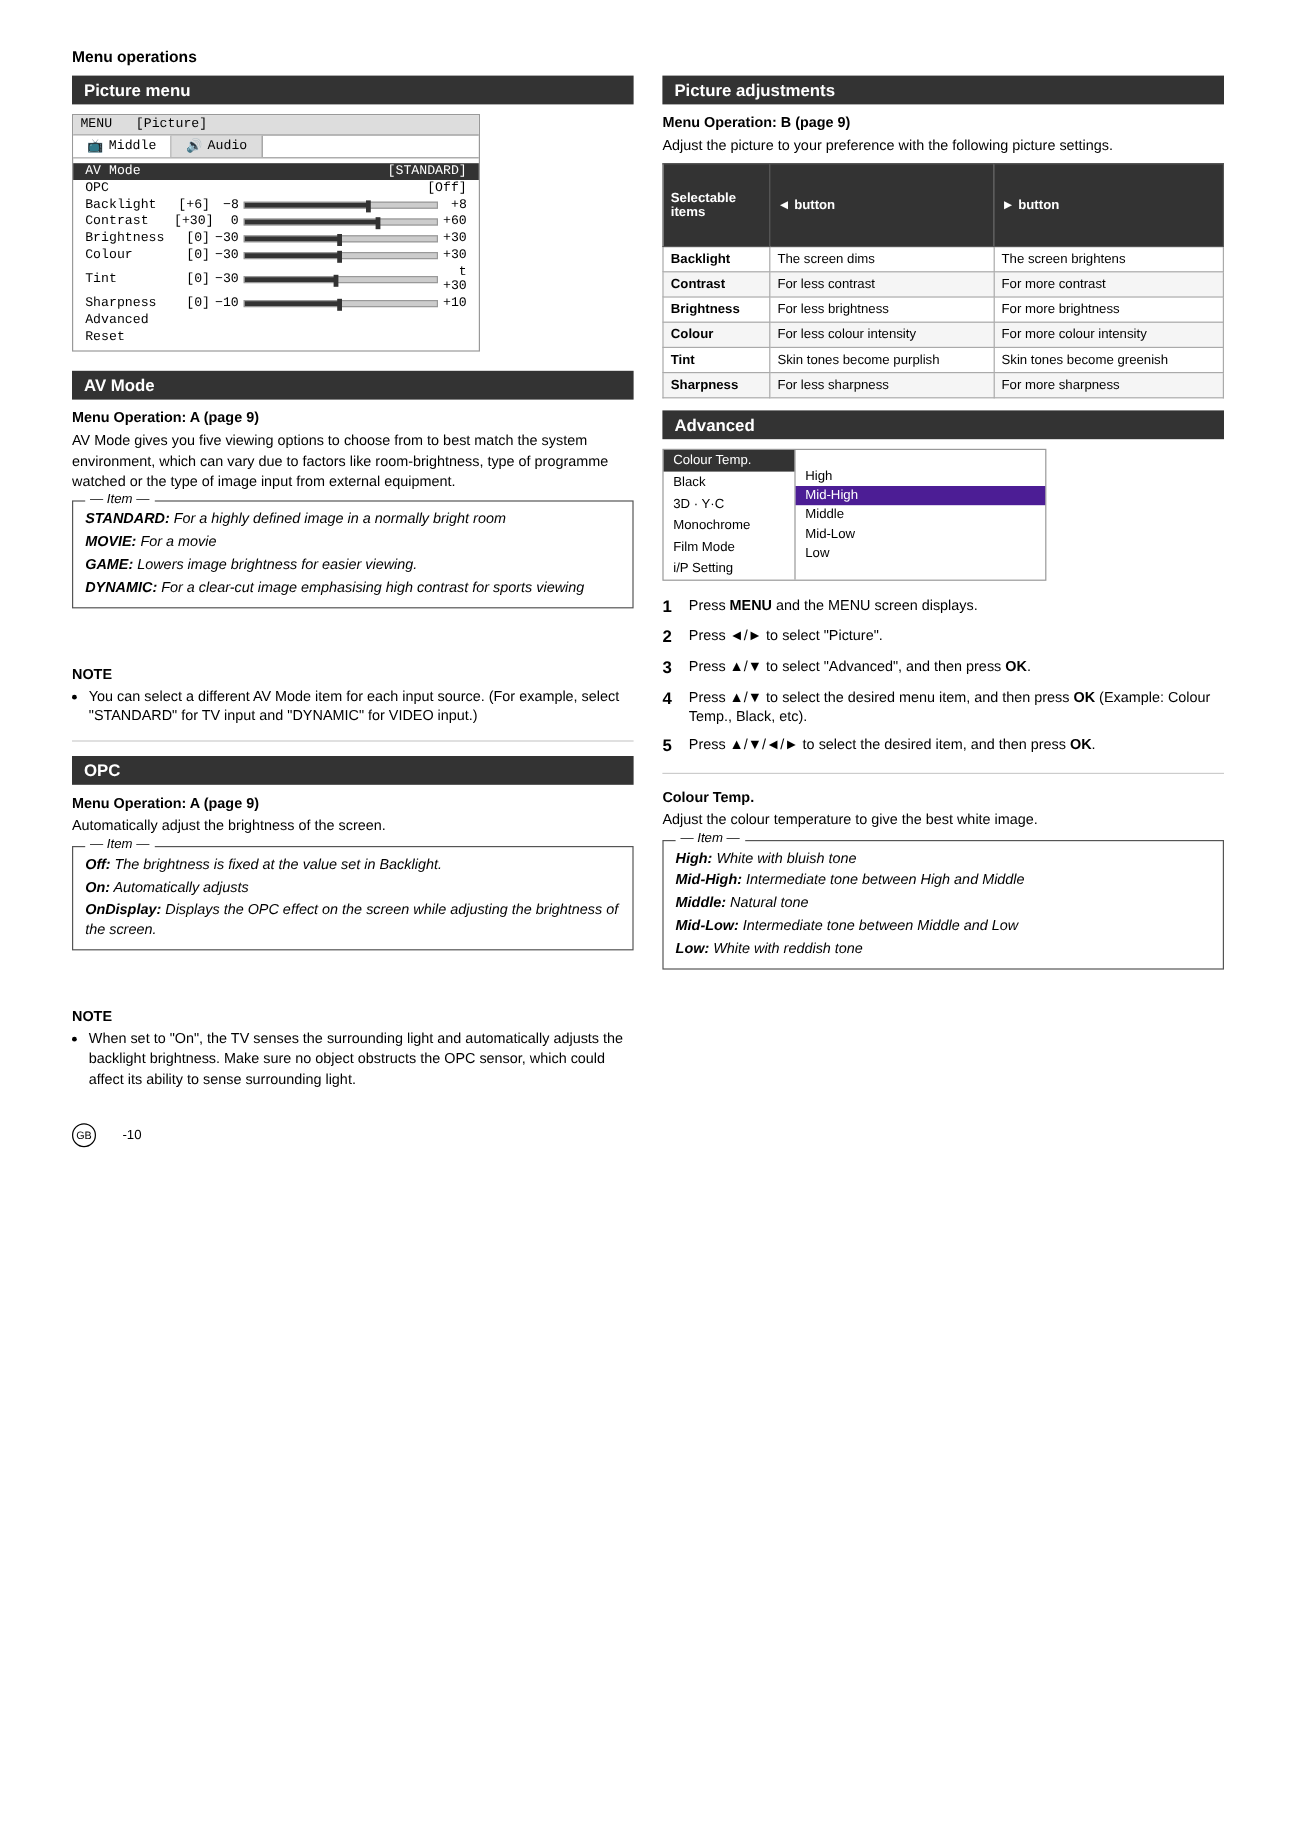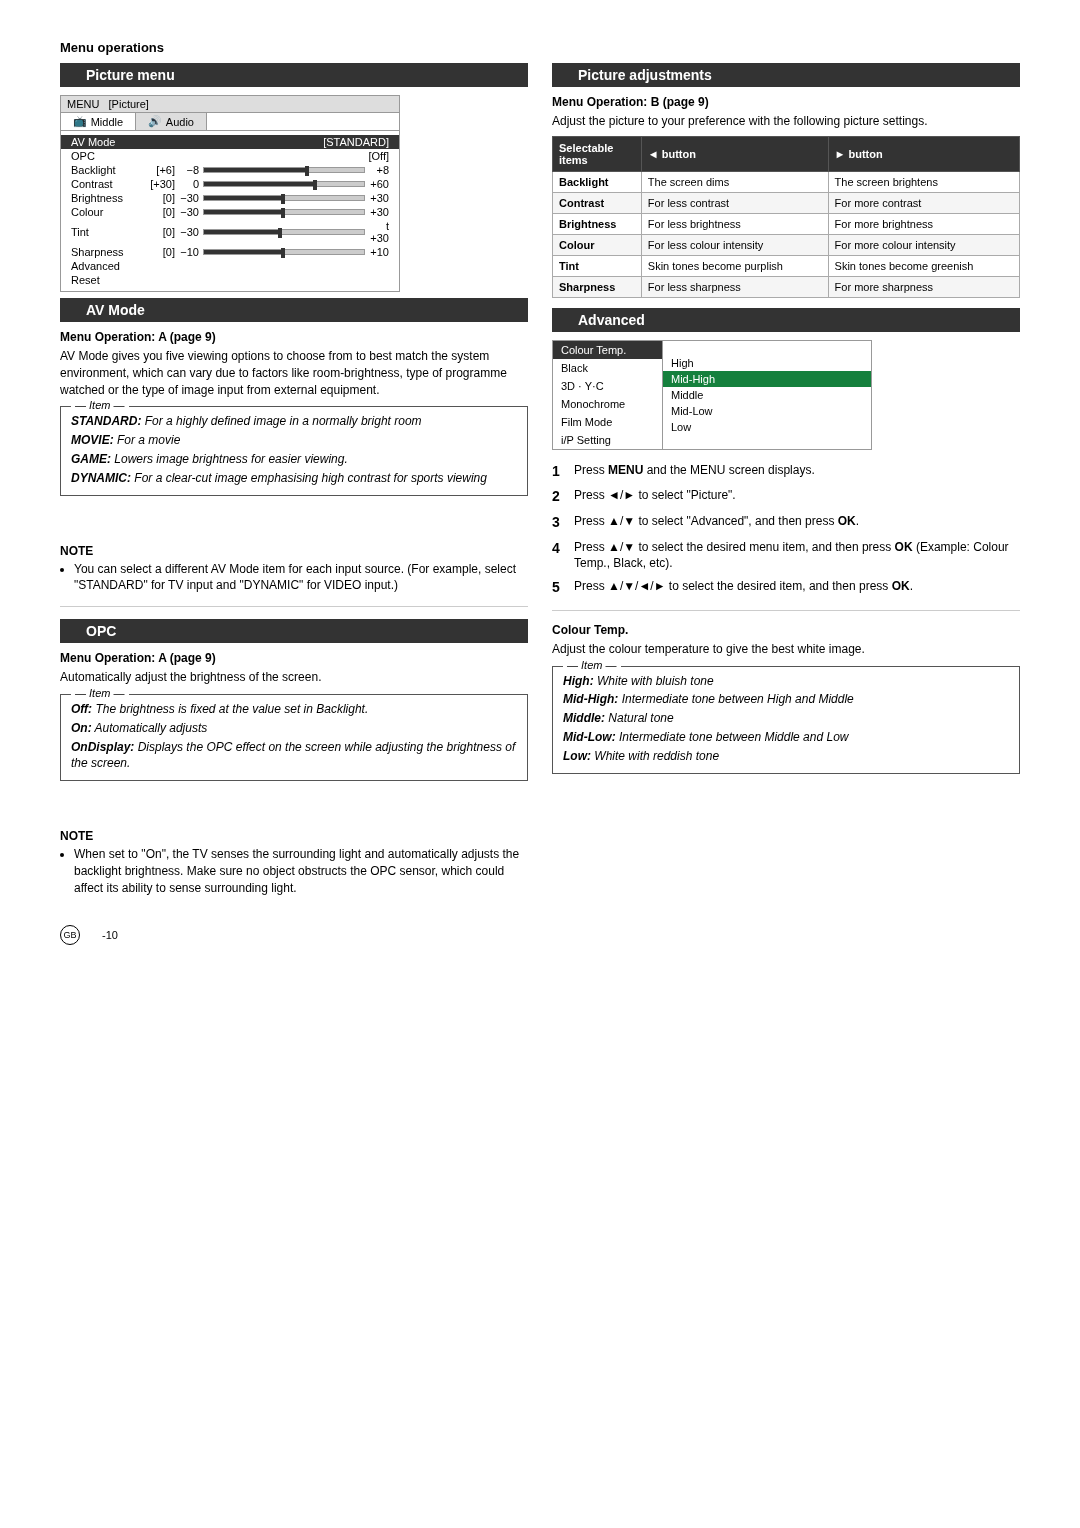--- a/index.html
+++ b/index.html
@@ -20,21 +20,21 @@
 
     .left-col { flex: 1; }
     .right-col { flex: 1; }
 
     
     .section-header {
       background: #333;
       color: #fff;
       font-size: 14px;
       font-weight: bold;
-      padding: 4px 26px;
+      padding: 4px 10px;
       margin-bottom: 8px;
     }
 
     .subsection-title {
       font-weight: bold;
       font-size: 12px;
       margin-bottom: 4px;
     }
 
     p { margin-bottom: 6px; line-height: 1.4; }
@@ -60,22 +60,23 @@
     
     .note-section { margin: 8px 0; }
     .note-title { font-weight: bold; font-size: 12px; margin-bottom: 3px; margin-top: 48px; }
     .note-section ul { list-style: disc; margin-left: 14px; }
     .note-section li { line-height: 1.4; margin-bottom: 3px; }
 
     
     .menu-mockup {
       border: 1px solid #999;
       width: 340px;
-      margin-bottom: 6px;
-      font-size: 11px;
+      margin-bottom: 16px;
+      font-size: 11px;
+      font-family: Liberation Mono, monospace;
     }
     .menu-title-bar {
       background: #ddd;
       padding: 2px 6px;
       display: flex;
       gap: 16px;
       border-bottom: 1px solid #999;
     }
     .menu-tabs {
       display: flex;
@@ -134,21 +135,21 @@
     
     .adj-table {
       width: 100%;
       border-collapse: collapse;
       font-size: 11px;
       margin-bottom: 10px;
     }
     .adj-table th {
       background: #333;
       color: #fff;
-      padding: 5px 6px;
+      padding: 22px 6px;
       text-align: left;
       border: 1px solid #555;
     }
     .adj-table td {
       padding: 4px 6px;
       border: 1px solid #aaa;
       vertical-align: top;
     }
     .adj-table tr:nth-child(even) td { background: #f5f5f5; }
     .adj-table td:first-child { font-weight: bold; }
@@ -179,21 +180,21 @@
       flex: 1;
       display: flex;
       flex-direction: column;
       justify-content: center;
     }
     .advanced-option {
       padding: 2px 8px;
       font-size: 11px;
     }
     .advanced-option.highlighted {
-      background: #15803d;
+      background: #4c1d95;
       color: #fff;
     }
 
     
     .steps { margin: 8px 0; }
     .step {
       display: flex;
       gap: 8px;
       margin-bottom: 6px;
       line-height: 1.4;

